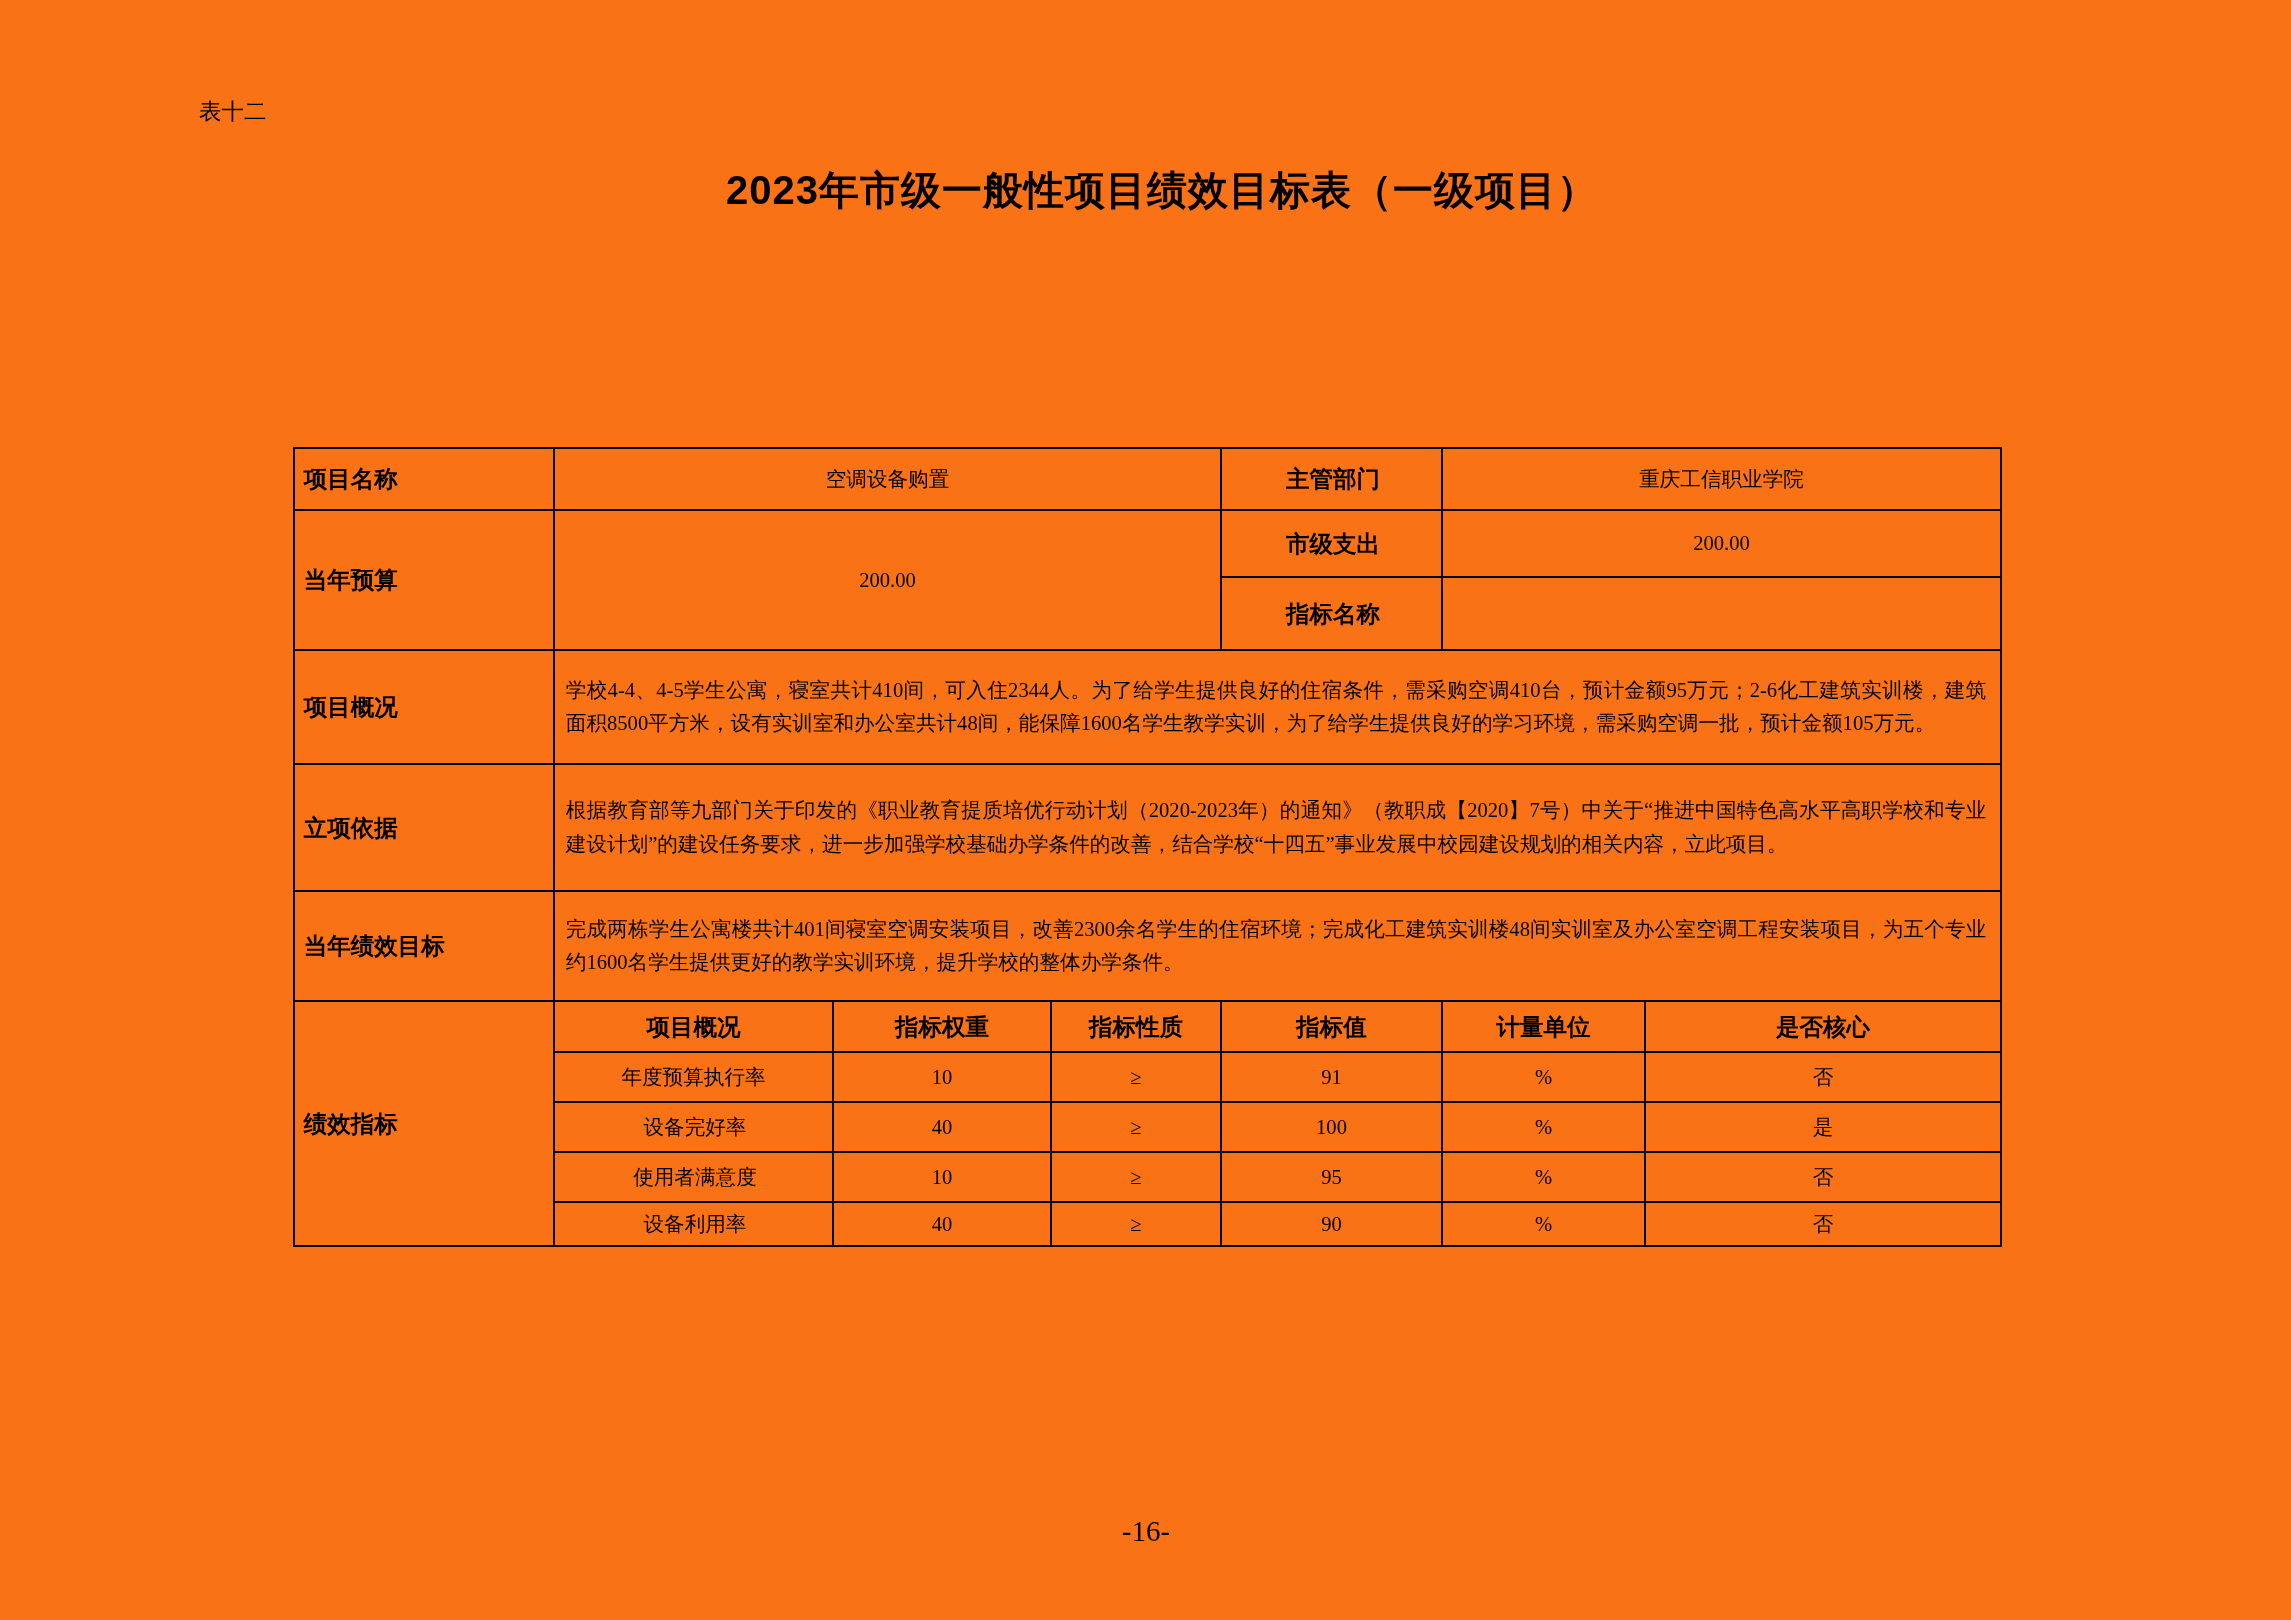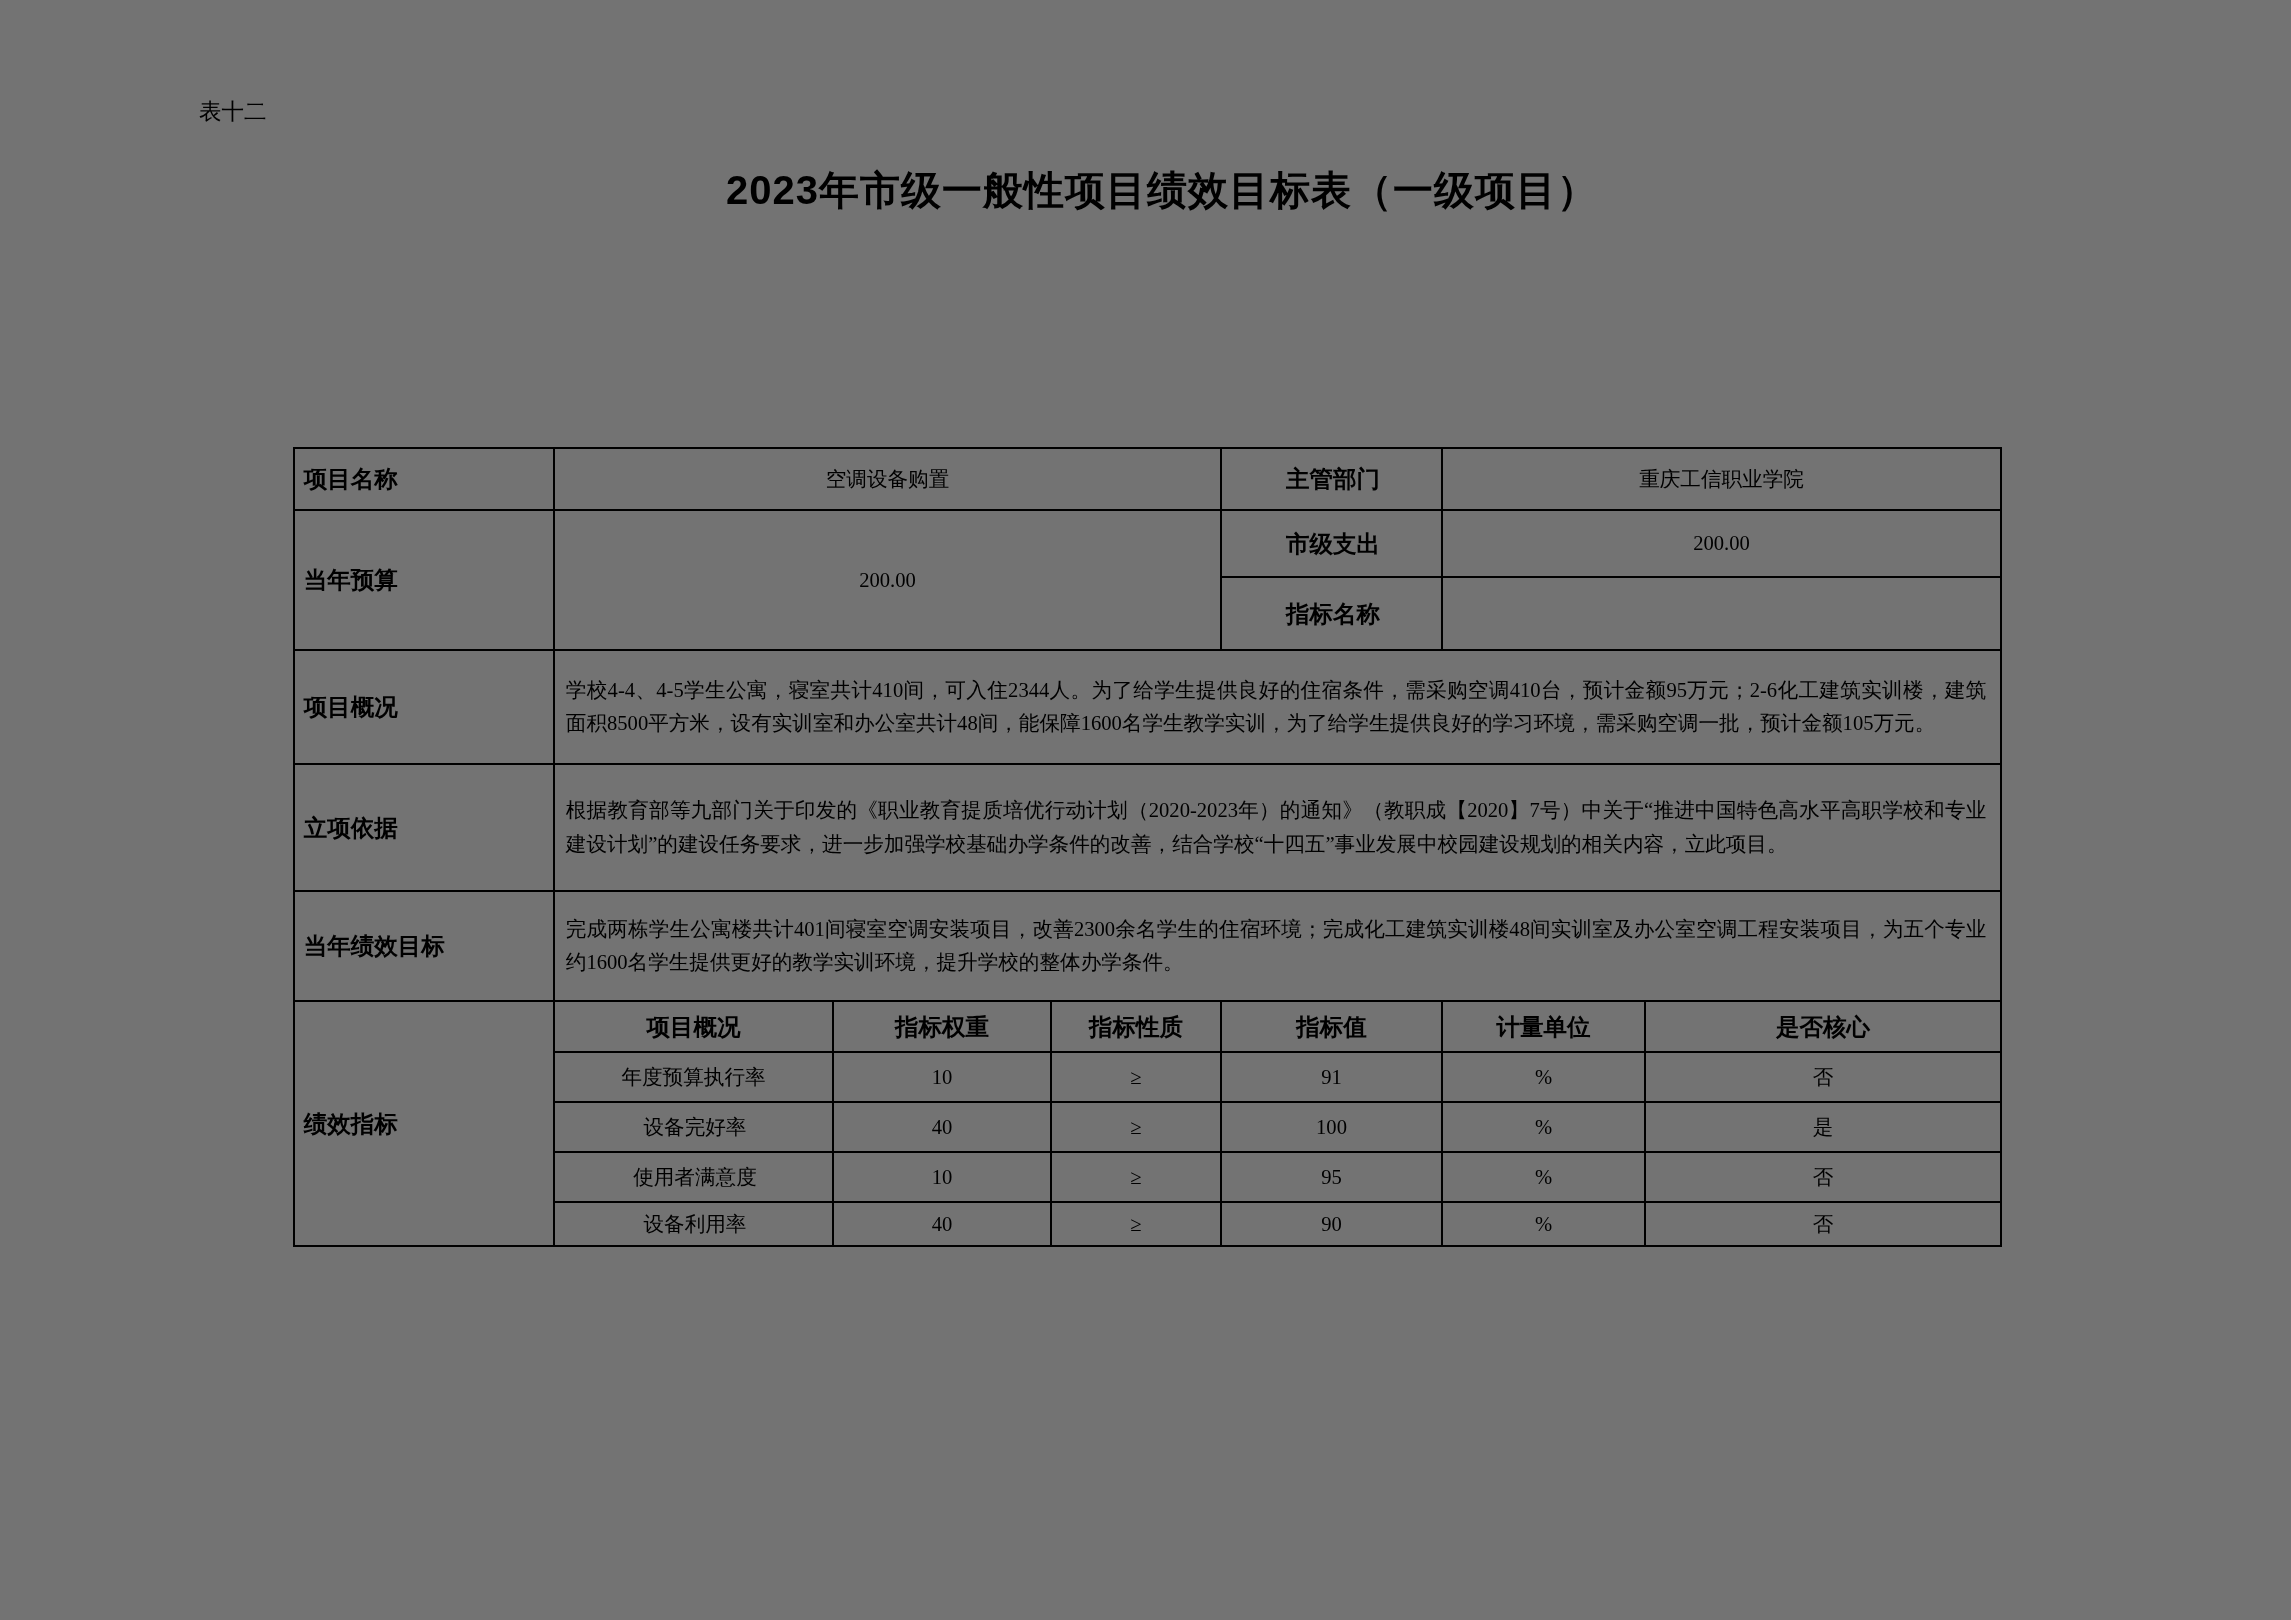--- a/index.html
+++ b/index.html
@@ -1,20 +1,20 @@
 <!DOCTYPE html>
 <html><head>
 <meta charset="utf-8">
 <style>
   html, body { margin: 0; padding: 0; background: #888; }
   .page {
     position: relative;
     width: 2292px;
     height: 1620px;
-    background: #737373;
+    background: #f97316;
     font-family: "Liberation Serif", "DejaVu Serif", serif;
     color: #000;
     overflow: hidden;
   }
   .table-label {
     position: absolute;
     left: 199px; top: 96px;
     font-size: 22.5px;
     font-family: "Liberation Serif", "DejaVu Serif", serif;
   }
@@ -190,15 +190,16 @@
         <td class="name-left">设备利用率</td>
         <td class="ctr">40</td>
         <td class="ctr">≥</td>
         <td class="ctr">90</td>
         <td class="ctr">%</td>
         <td class="ctr">否</td>
       </tr>
     </tbody>
   </table>
 
+  <div class="page-number">-16-</div>
 
 </div>
 
 
 </body></html>

